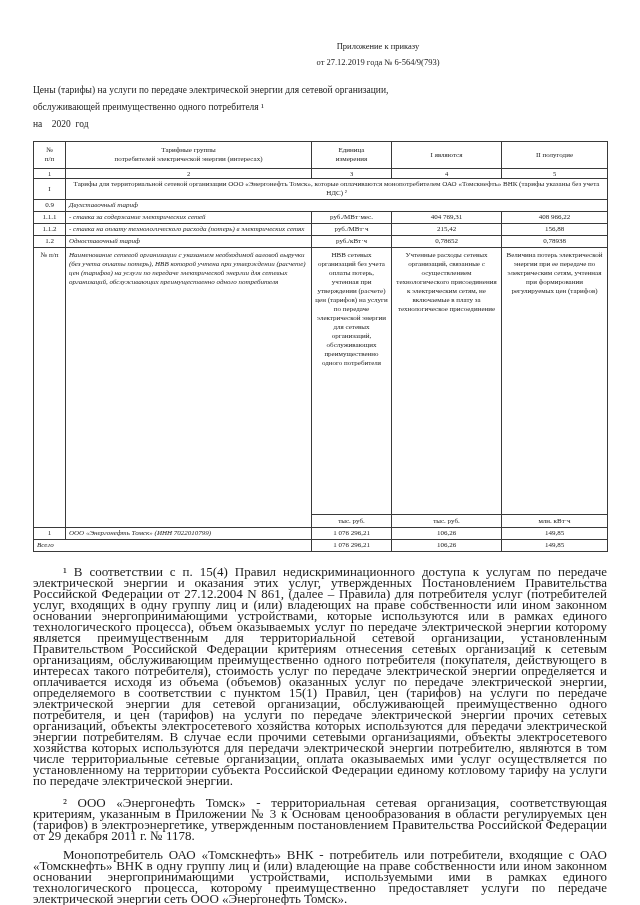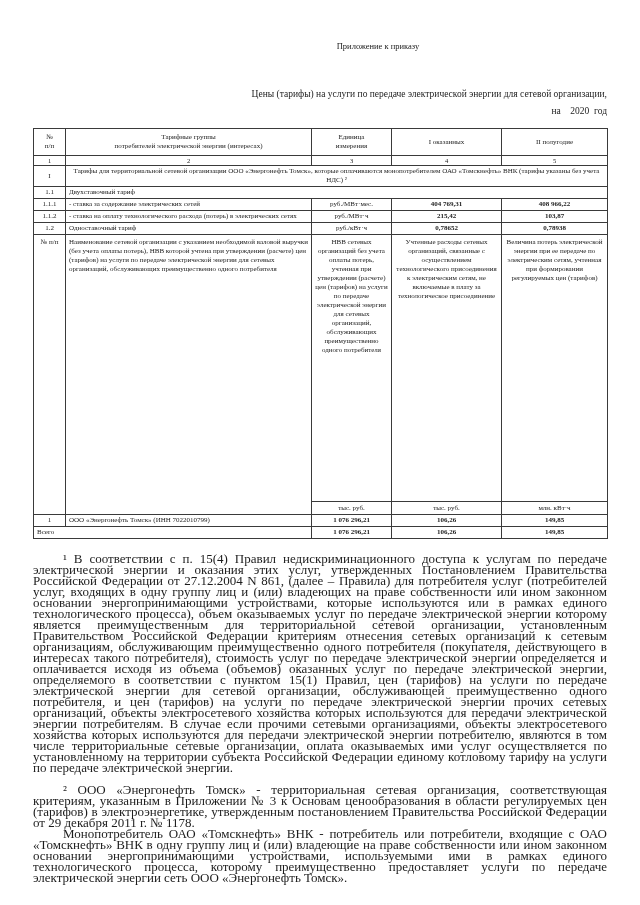--- a/index.html
+++ b/index.html
@@ -15,128 +15,130 @@
     overflow: hidden;
   }
   .approval {
     width: 260px;
     margin-left: 215px;
     text-align: center;
     font-size: 8.5px;
     line-height: 16px;
   }
   .doc-title {
-    margin-top: 32px;
-    text-align: right;
+    margin-top: 12px;
+    text-align: left;
     font-size: 9.5px;
     line-height: 17px;
   }
   .doc-title .year-line { white-space: pre; font-family: Liberation Serif, serif; }
   table.tariff {
     margin-top: 8px;
     width: 574px;
     border-collapse: collapse;
     table-layout: fixed;
     font-size: 7px;
     line-height: 9px;
   }
   table.tariff td {
     border: 1px solid #3a3a3a;
     padding: 1px 3px;
     vertical-align: middle;
     overflow-wrap: break-word;
     word-break: break-word;
   }
   td.c { text-align: center; }
-  td.l { text-align: left; }
+  td.l { text-align: left; font-style: italic; }
   td.pre { white-space: pre-line; }
-  td.nowrap { white-space: nowrap; font-weight: bold; }
+  td.nowrap { white-space: nowrap; }
   tr.th-row td { height: 24px; }
   tr.nums-row td { height: 8px; font-size: 6.5px; padding: 0 2px; }
   tr.nvv-row td { height: 262px; vertical-align: top; padding-top: 3px; }
   tr.units-row td { height: 10px; }
   .footnotes {
     margin-top: 14px;
     font-size: 13px;
     line-height: 11px;
     text-align: justify;
   }
   .footnotes p {
     margin: 0 0 11px 0;
     text-indent: 30px;
   }
-  .footnotes p.no-gap { margin-bottom: 0; }
+  .footnotes p.no-gap { margin-bottom: 8px; }
 </style>
 </head>
 <body>
 
 <div class="page">
 
   <div class="approval">
     <div>Приложение к приказу</div>
+    <div>от 27.12.2019 года № 6-564/9(793)</div>
   </div>
 
   <div class="doc-title">
     <div>Цены (тарифы) на услуги по передаче электрической энергии для сетевой организации,</div>
+    <div>обслуживающей преимущественно одного потребителя ¹</div>
     <div class="year-line">на    2020  год</div>
   </div>
 
   <table class="tariff">
     <colgroup>
       <col style="width:32px">
       <col style="width:246px">
       <col style="width:80px">
       <col style="width:110px">
       <col style="width:106px">
     </colgroup>
 
     <tbody>
         <tr class="th-row">
       <td class="c pre">№
 п/п</td>
       <td class="c pre">Тарифные группы
 потребителей электрической энергии (интересах)</td>
       <td class="c pre">Единица
 измерения</td>
-      <td class="c">I оказанных</td>
+      <td class="c">I являются</td>
       <td class="c">II полугодие</td>
     </tr>
 
     <tr class="nums-row">
       <td class="c">1</td>
       <td class="c">2</td>
       <td class="c">3</td>
       <td class="c">4</td>
       <td class="c">5</td>
     </tr>
 
     <tr>
       <td class="c">I</td>
       <td class="c" colspan="4">Тарифы для территориальной сетевой организации ООО «Энергонефть Томск», которые оплачиваются монопотребителем ОАО «Томскнефть» ВНК (тарифы указаны без учета НДС) ²</td>
     </tr>
 
     <tr>
-      <td class="c">1.1</td>
+      <td class="c">0.9</td>
       <td class="l" colspan="4">Двухставочный тариф</td>
     </tr>
 
     <tr>
       <td class="c">1.1.1</td>
       <td class="l">- ставка за содержание электрических сетей</td>
       <td class="c">руб./МВт·мес.</td>
       <td class="c nowrap">404 769,31</td>
       <td class="c nowrap">408 966,22</td>
     </tr>
 
     <tr>
       <td class="c">1.1.2</td>
       <td class="l">- ставка на оплату технологического расхода (потерь) в электрических сетях</td>
       <td class="c">руб./МВт·ч</td>
       <td class="c nowrap">215,42</td>
-      <td class="c nowrap">103,87</td>
+      <td class="c nowrap">156,88</td>
     </tr>
 
     <tr>
       <td class="c">1.2</td>
       <td class="l">Одноставочный тариф</td>
       <td class="c">руб./кВт·ч</td>
       <td class="c nowrap">0,78652</td>
       <td class="c nowrap">0,78938</td>
     </tr>
 

